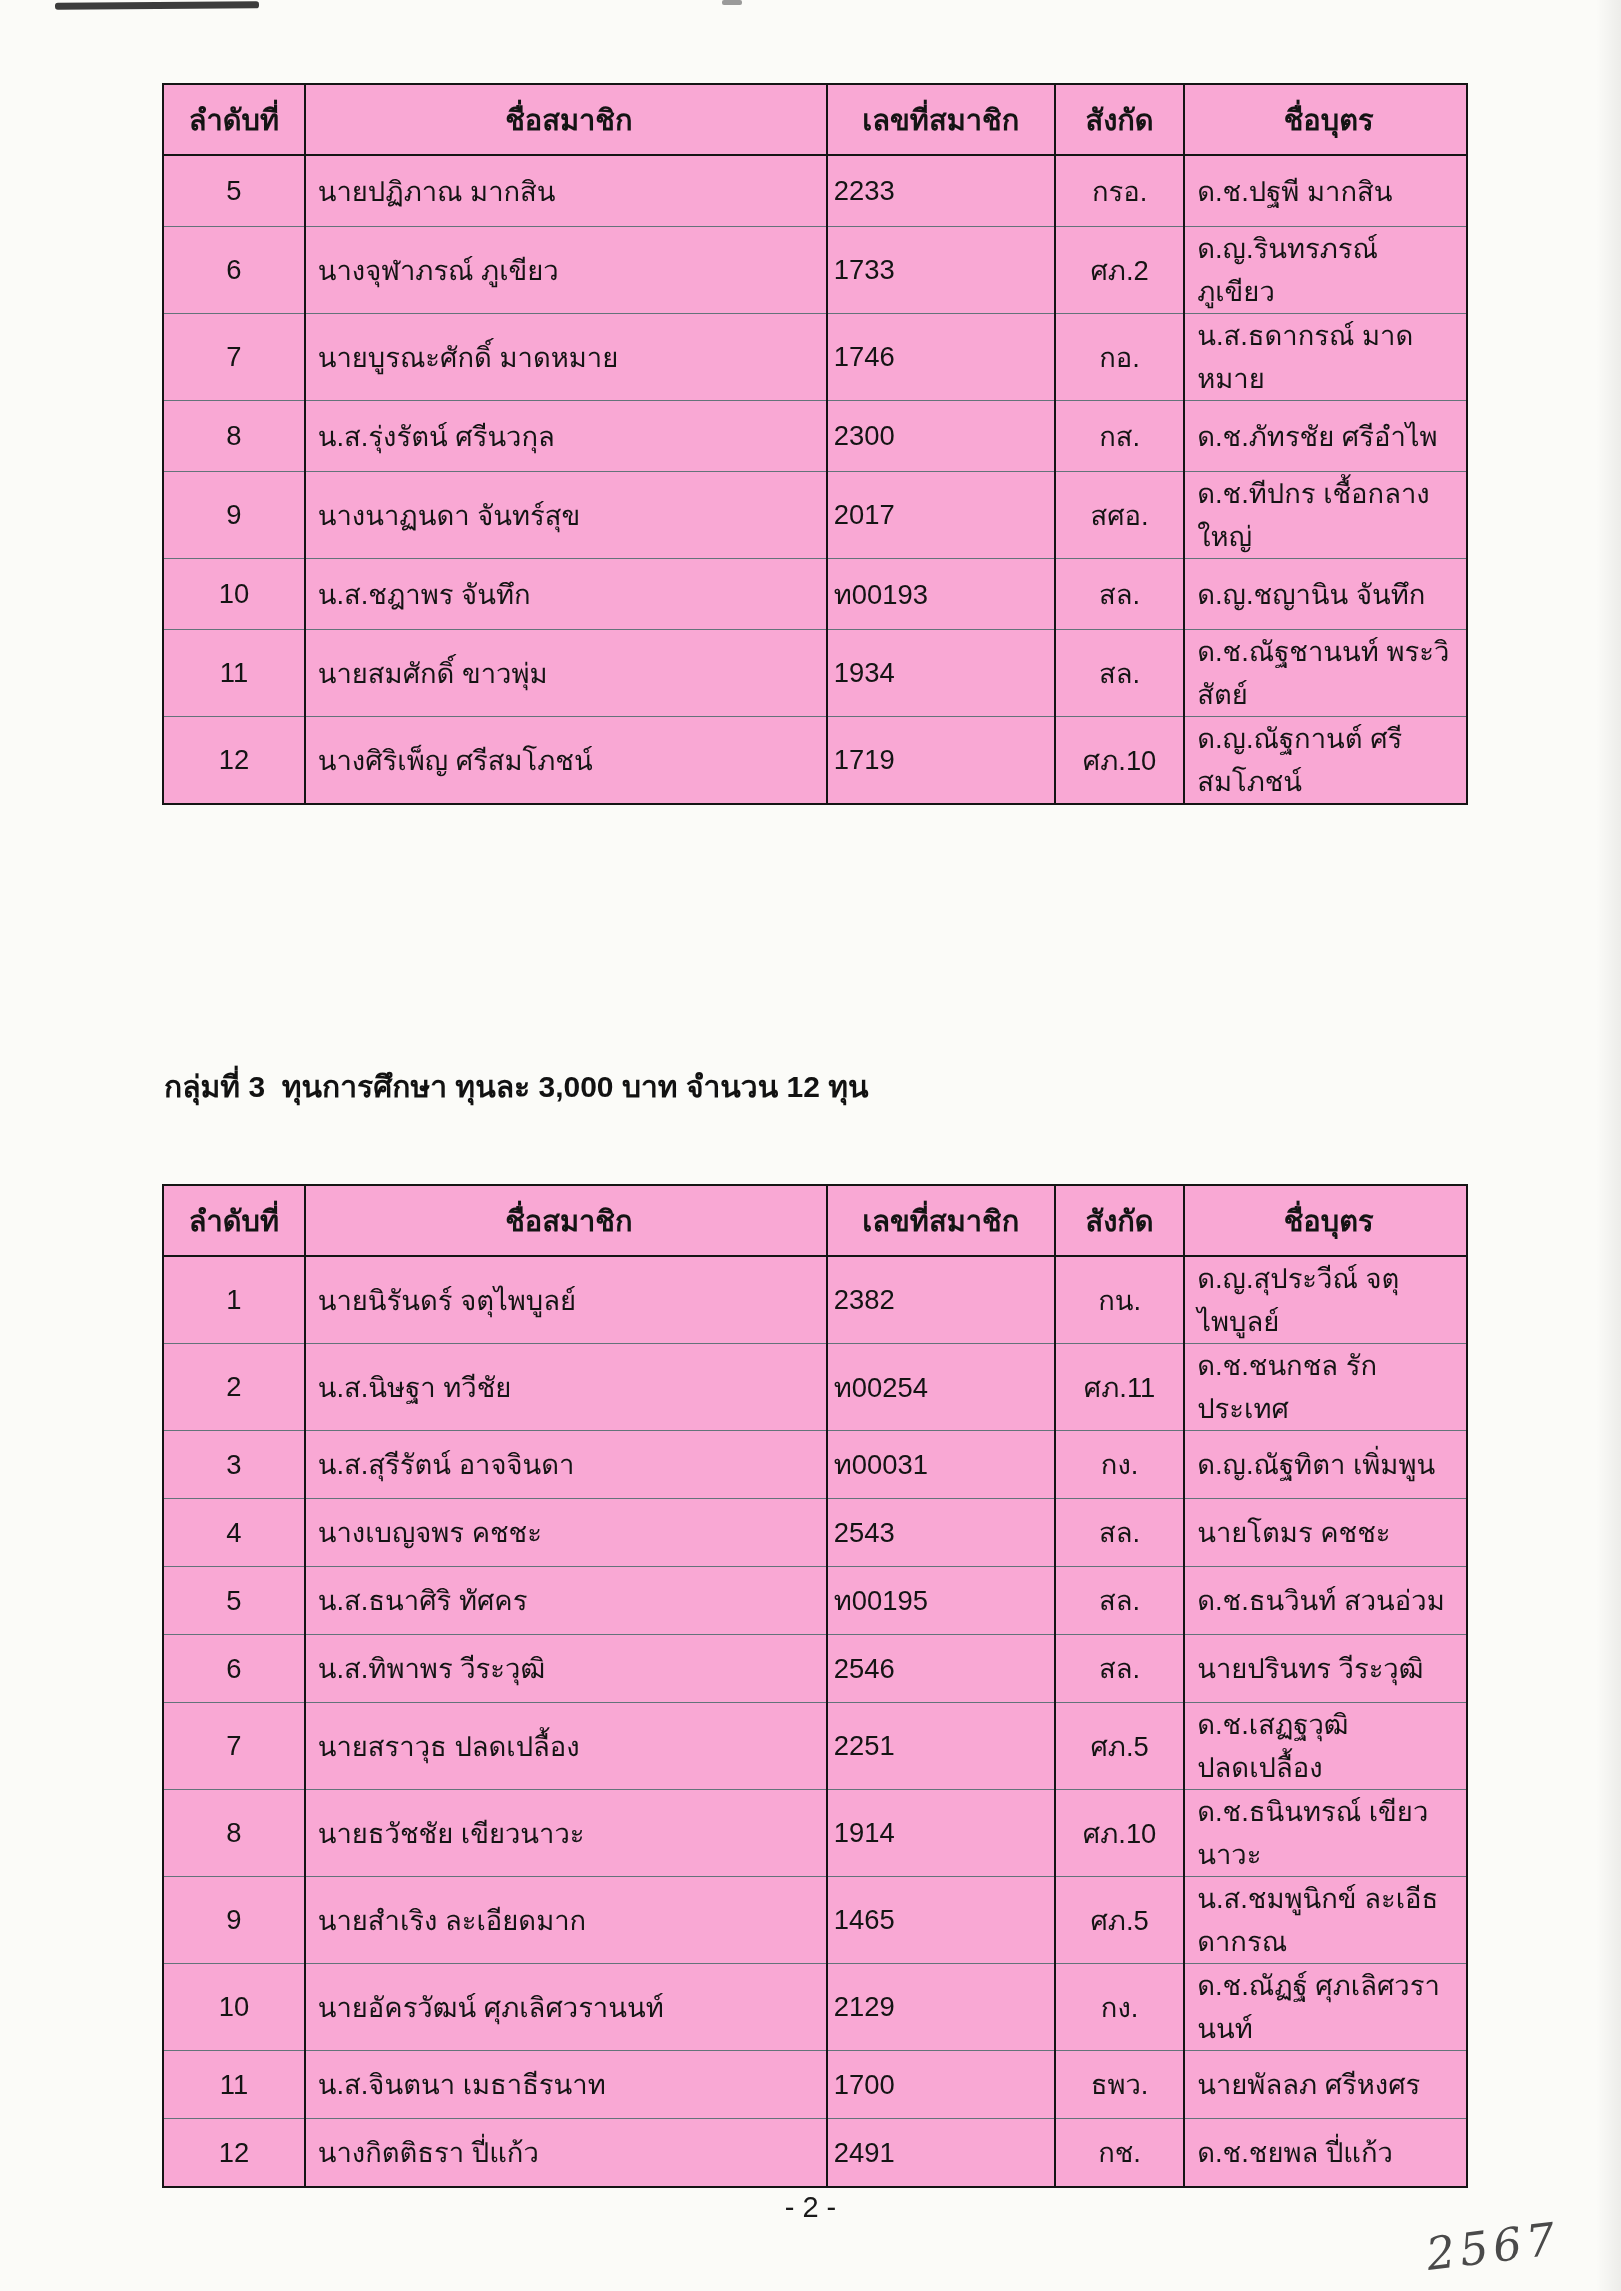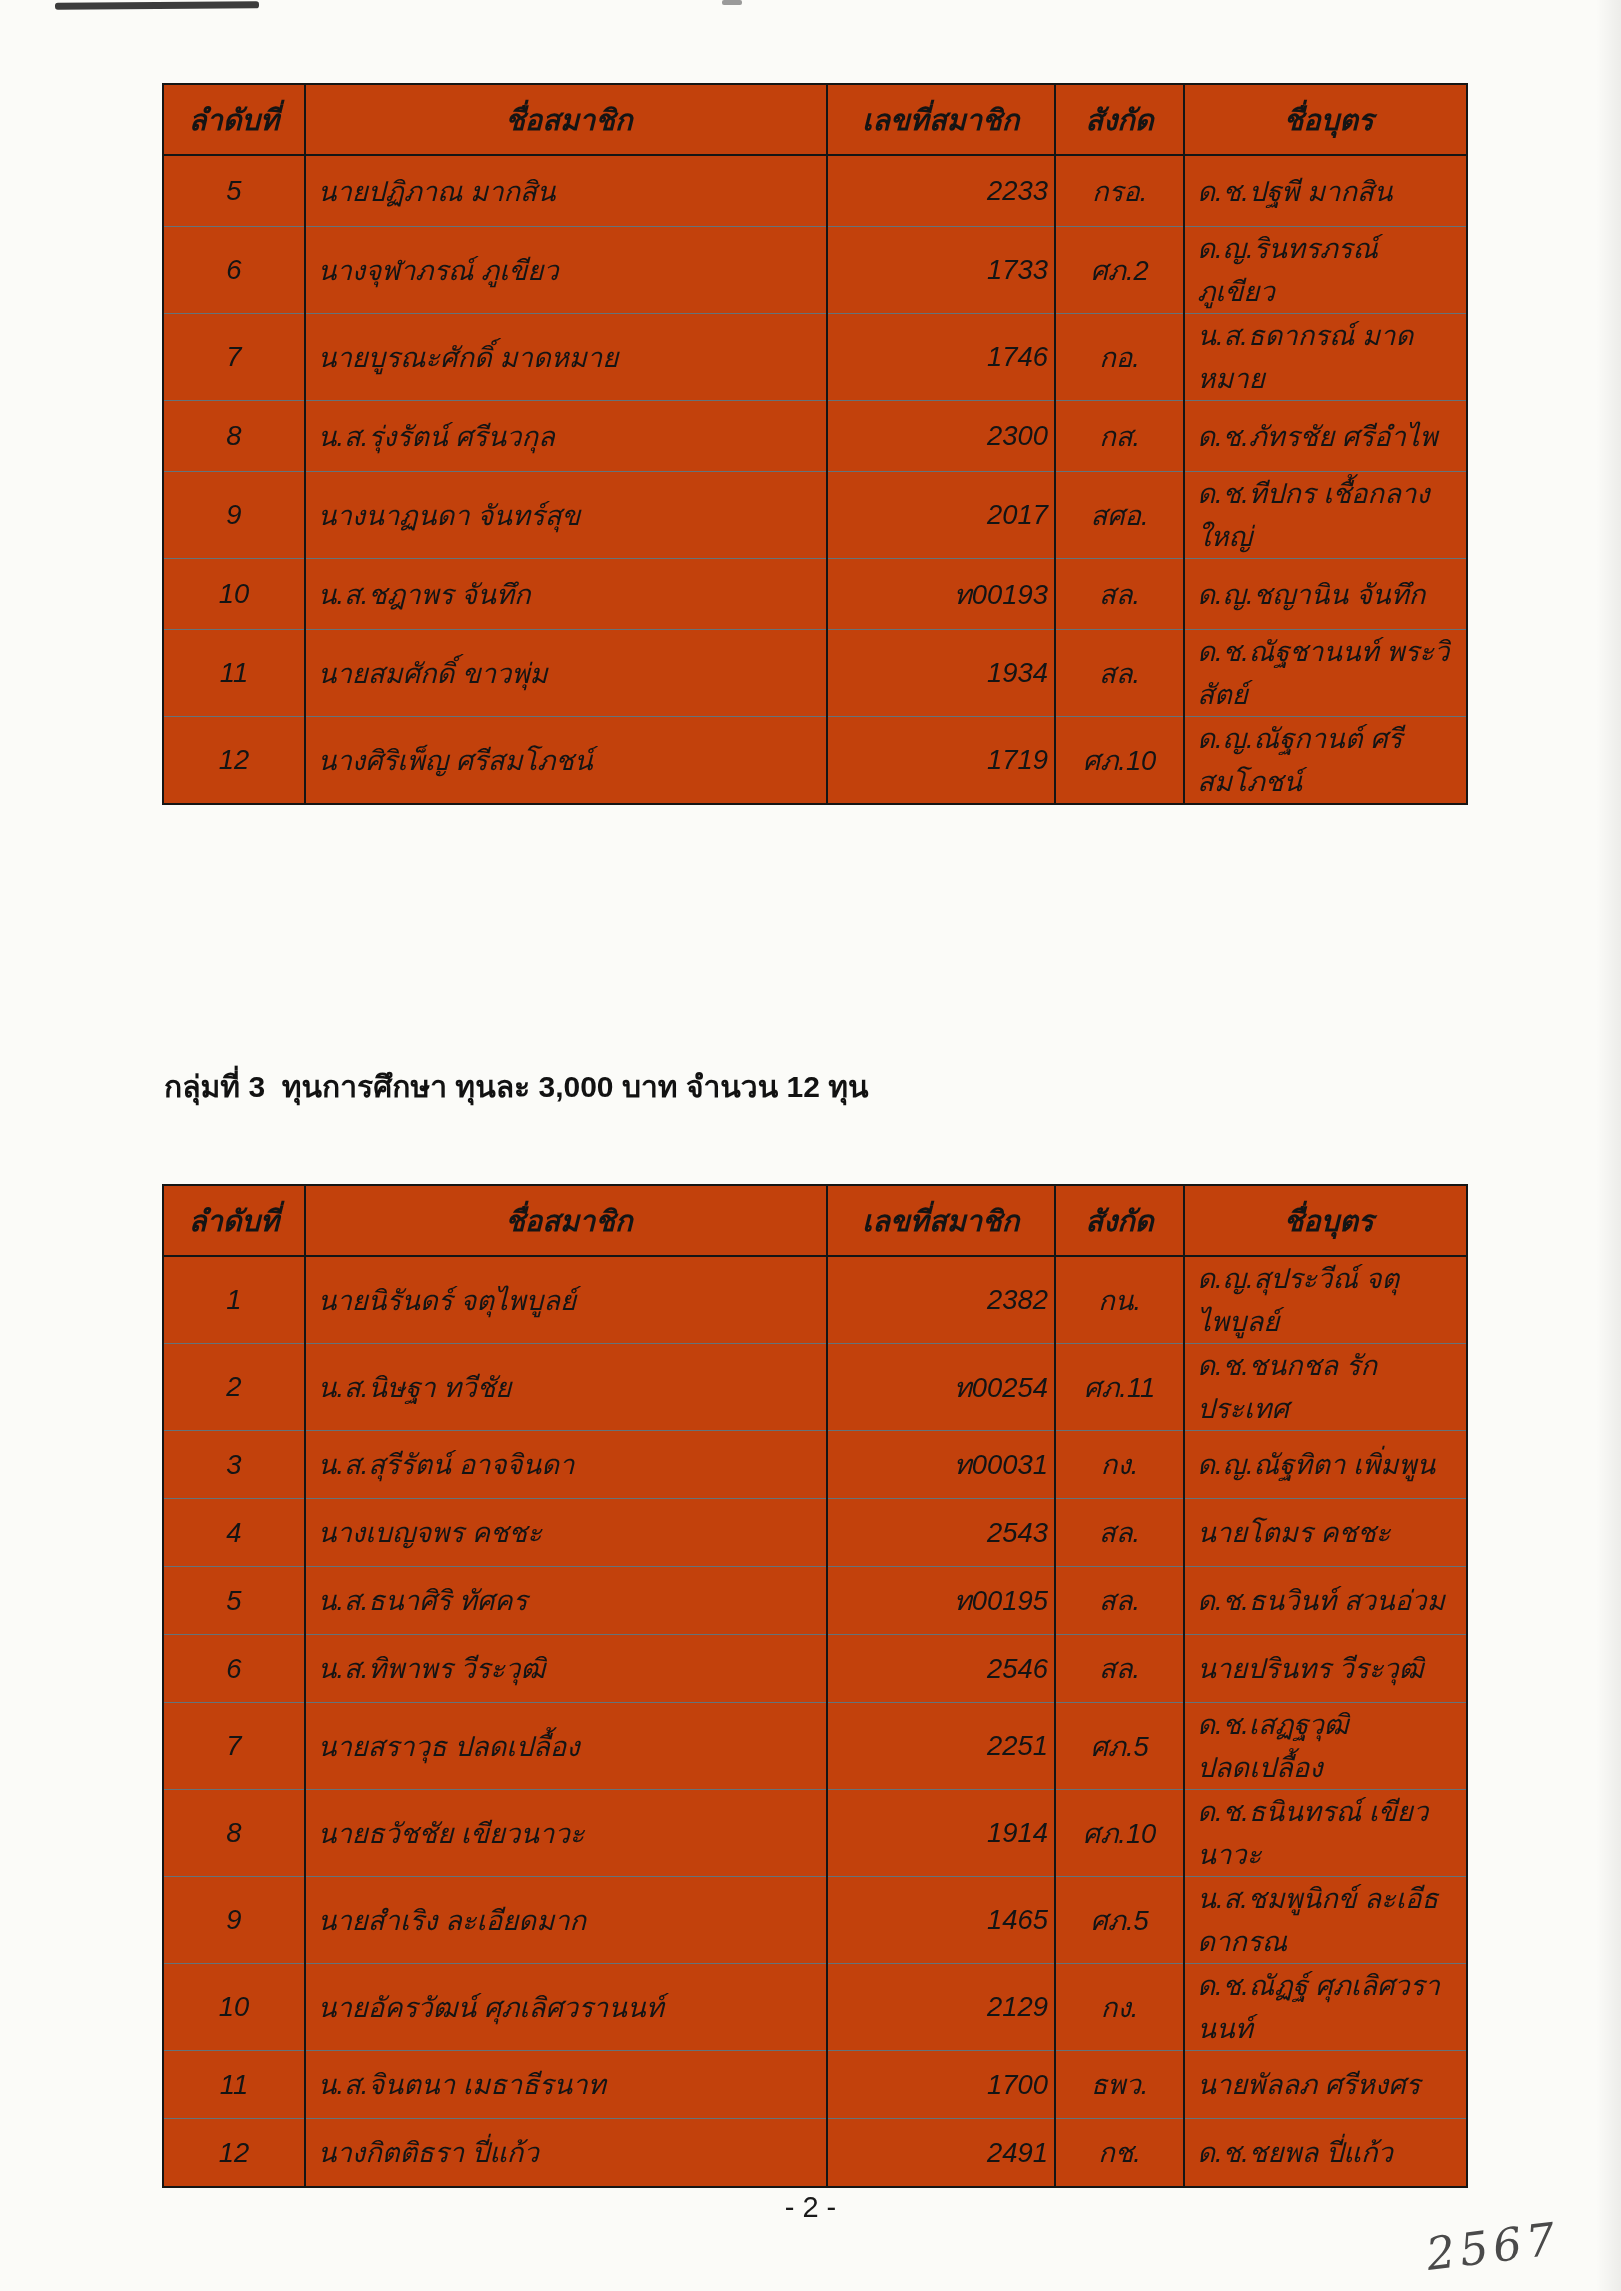--- a/index.html
+++ b/index.html
@@ -26,43 +26,42 @@
     background:#9a9a9a;border-radius:2px;
   }
 
   .table-wrap{position:absolute;left:162px;width:1306px;}
   .wrap-1{top:83px;}
   .wrap-2{top:1184px;}
 
   table.doc-table{
     width:100%;border-collapse:collapse;table-layout:fixed;
     border:2.9px solid #151515;
-    background:#c2410c;
-    font-style:italic;
+    background:#f9a8d4;
   }
   table.doc-table th{
     font-size:29px;font-weight:bold;height:69px;
     border-bottom:2.9px solid #151515;
     border-left:2px solid #151515;
     text-align:center;vertical-align:middle;
     padding:0 5.9px;
   }
   table.doc-table td{
     font-size:27.4px;font-weight:normal;
     border-top:1px solid #64737a;
     border-left:2px solid #151515;
     vertical-align:middle;
     padding:0 5.9px;
   }
   .wrap-1 td{height:70px;}
   .wrap-2 td{height:67px;}
   table.doc-table th:first-child, table.doc-table td:first-child{border-left:none;}
   .col0{width:10.5%;text-align:center;}
   .col1{width:41%;text-align:left;padding-left:11.8px !important;border-radius:14px;}
-  .col2{width:17.5%;text-align:right;}
+  .col2{width:17.5%;text-align:left;}
   .col3{width:9.5%;text-align:center;}
   .col4{width:21.5%;text-align:left;padding-left:11.8px !important;}
 
   .section-heading{
     position:absolute;left:164px;top:1063px;width:1274px;
     font-size:30px;font-weight:bold;color:#121212;
     white-space:pre-wrap;
   }
   .page-number{
     position:absolute;left:0;top:2191px;width:1621px;

